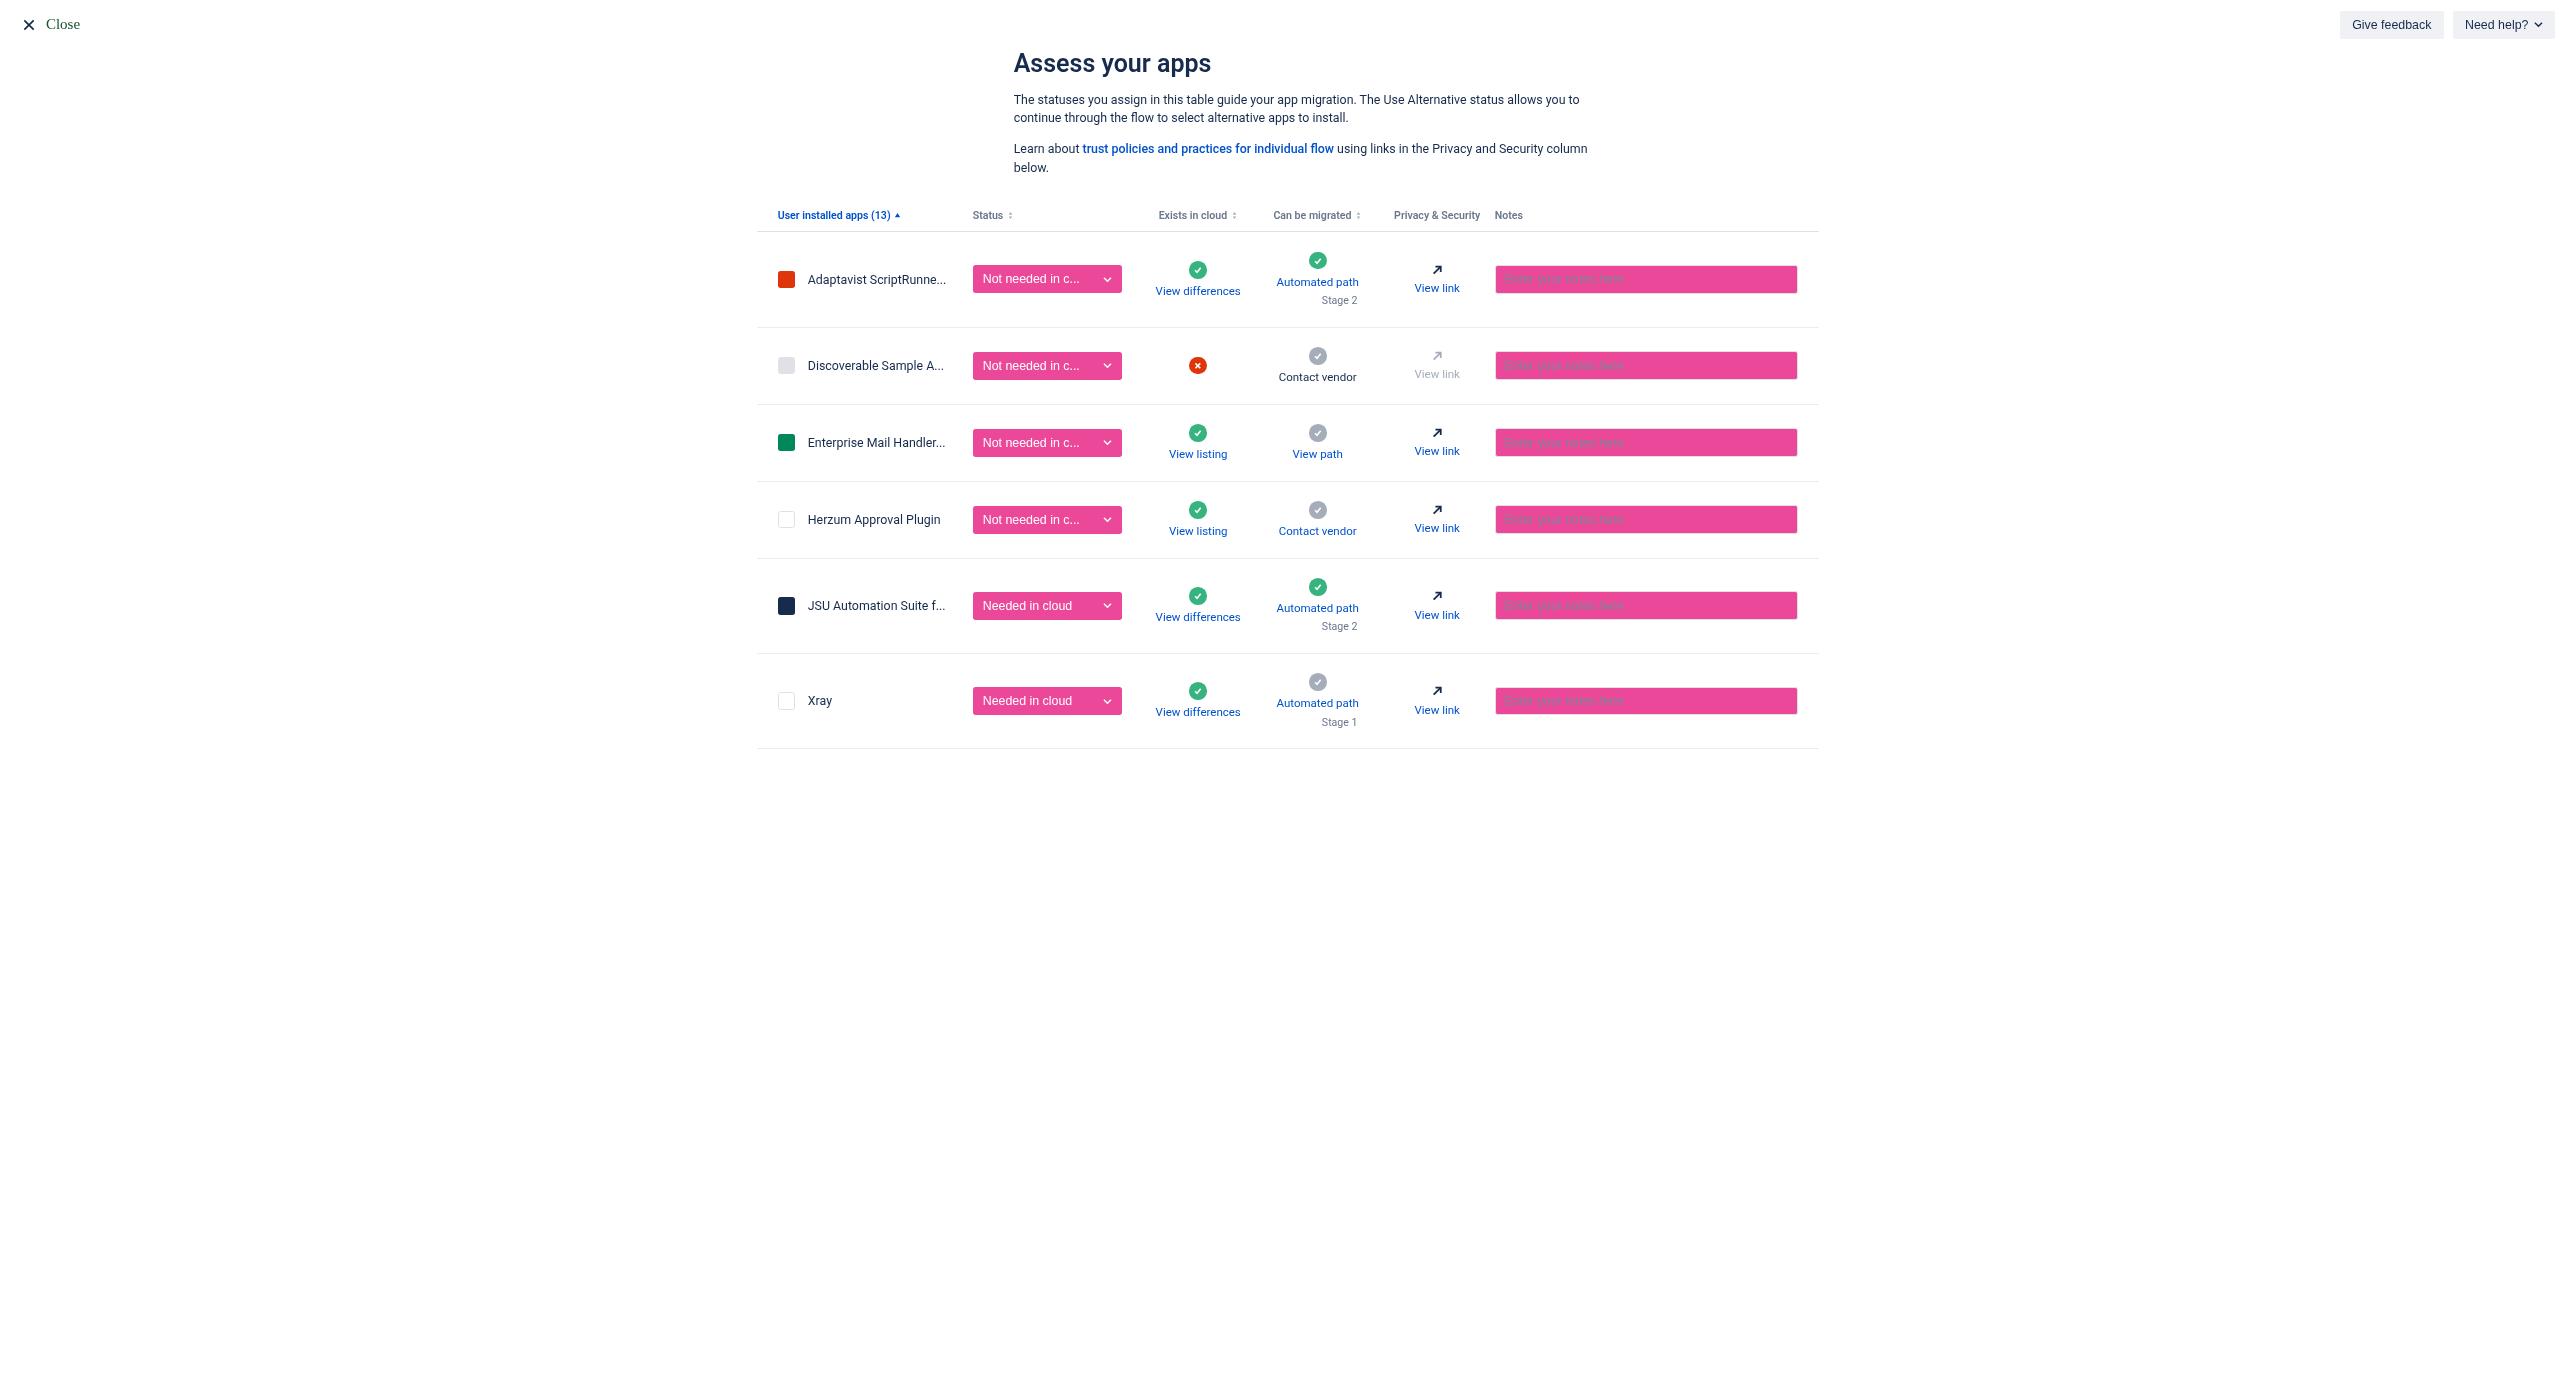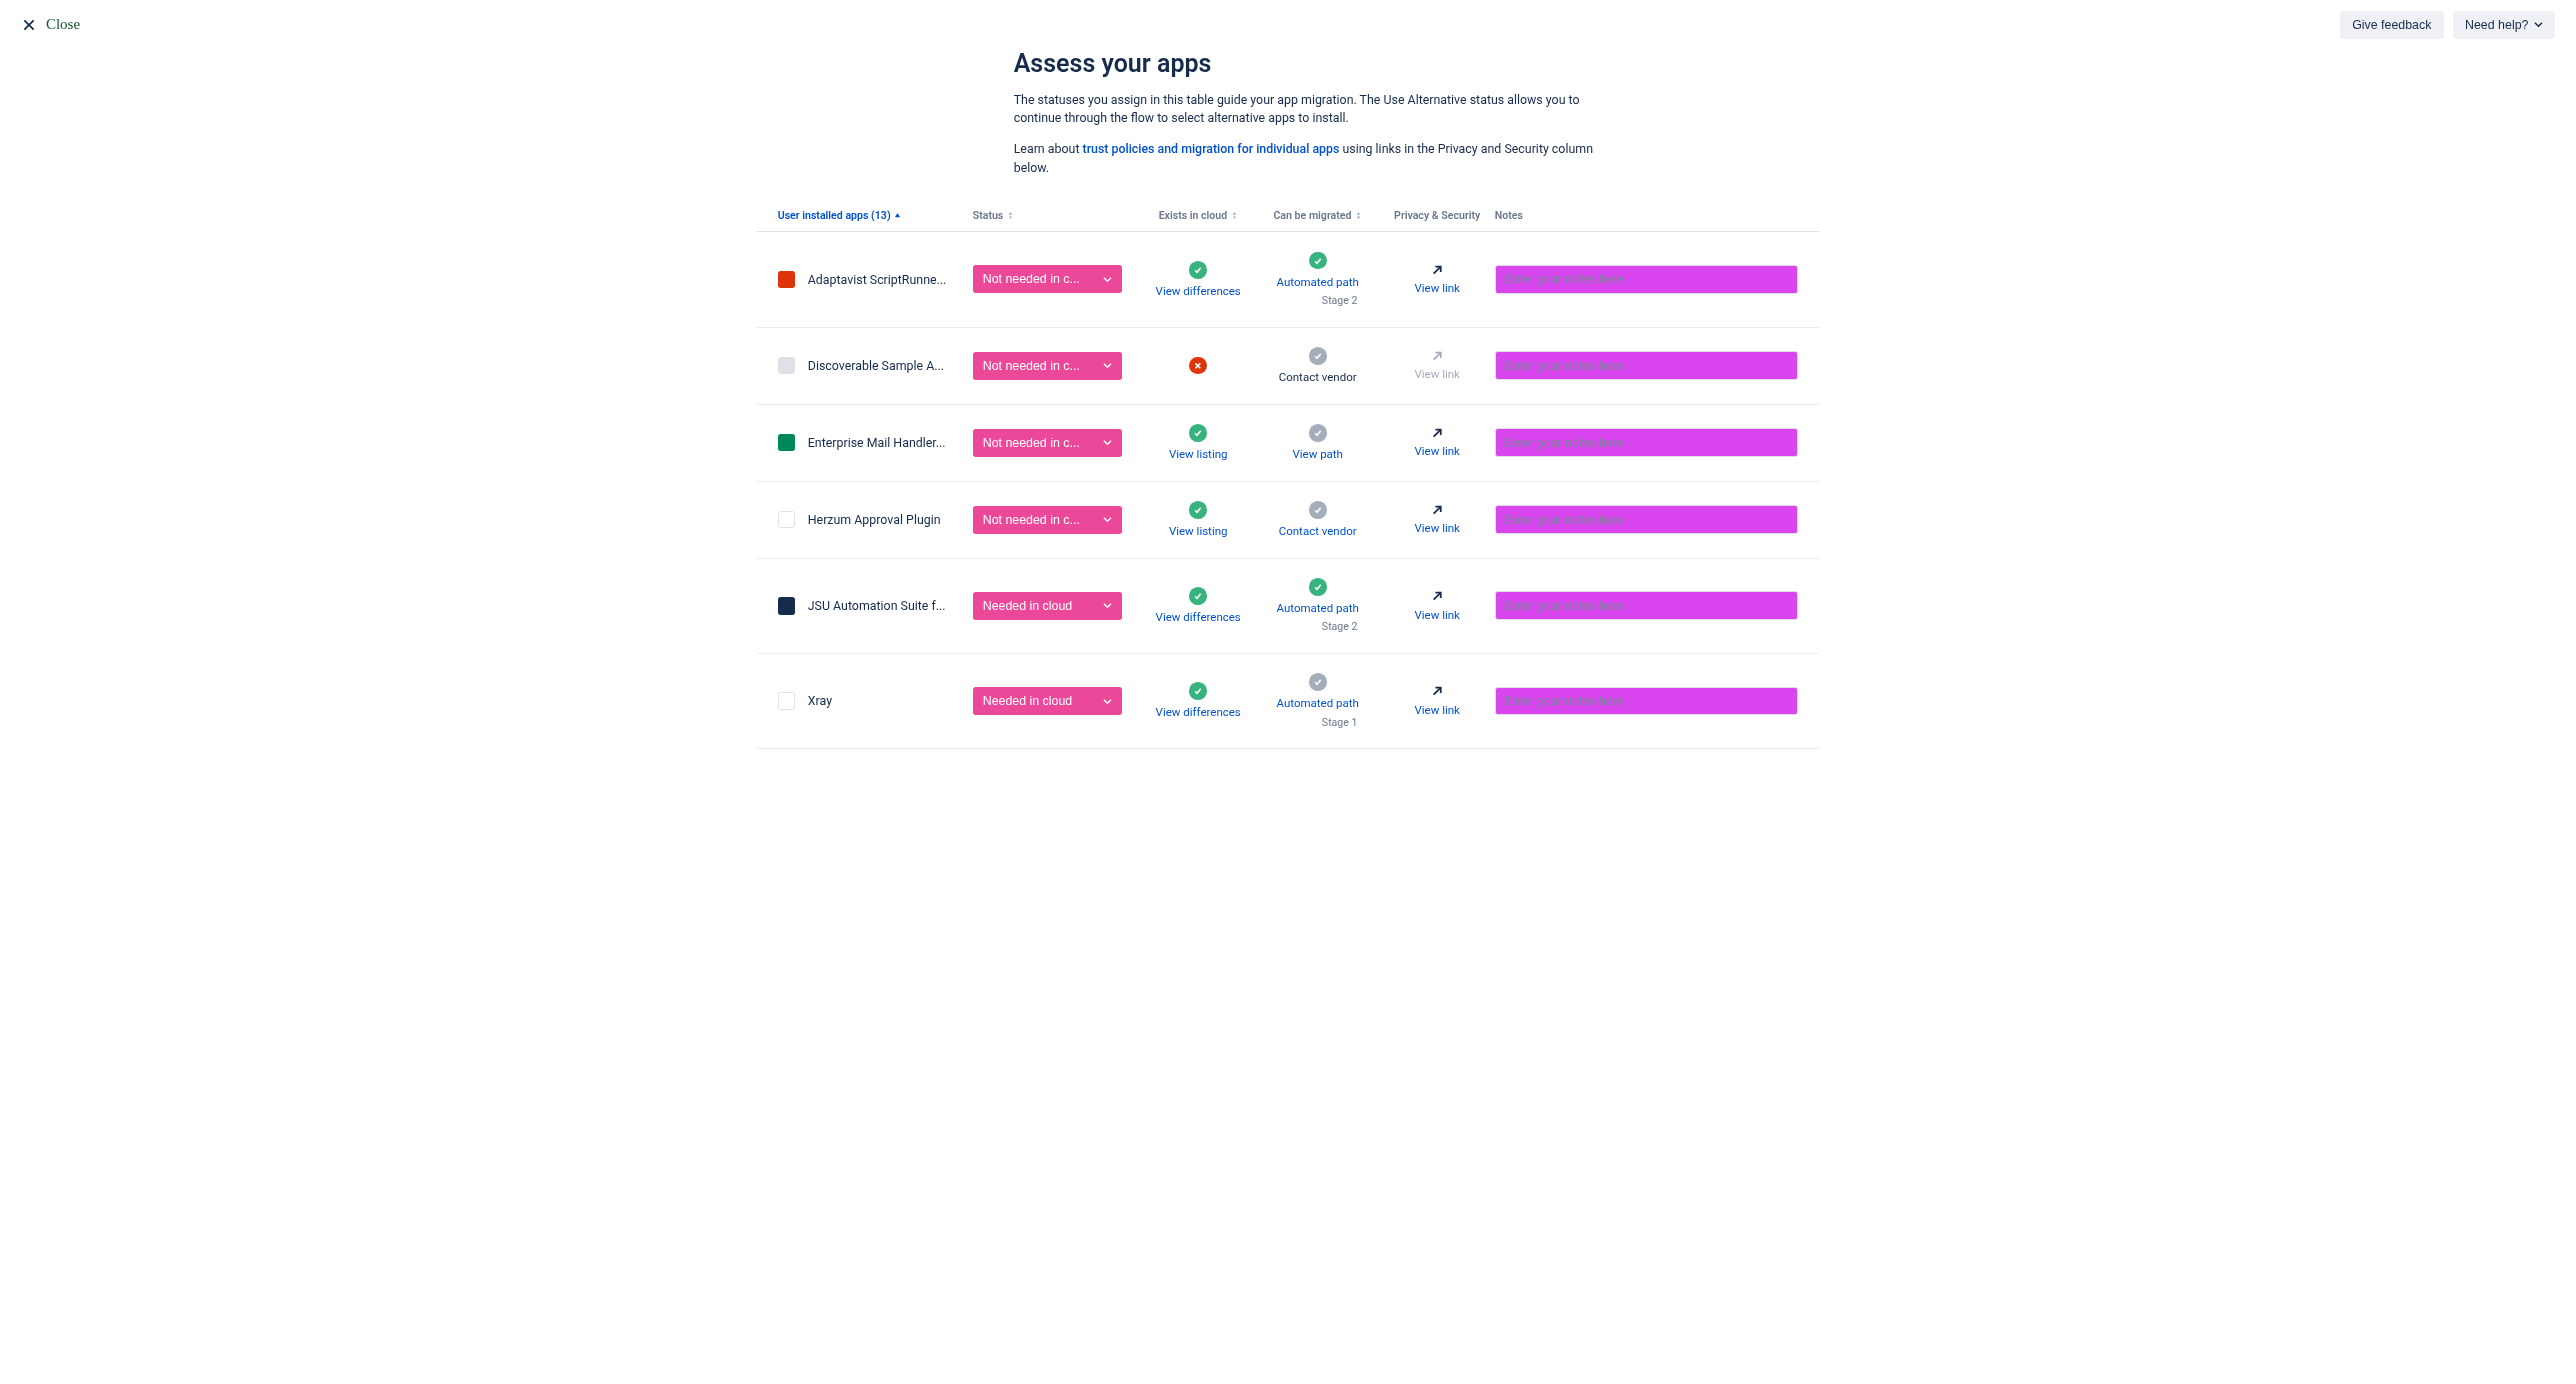--- a/index.html
+++ b/index.html
@@ -117,21 +117,21 @@
 .link { color: #0052CC; font-size: 11.5px; cursor: pointer; }
 .link.disabled { color: #A5ADBA; cursor: default; }
 .sub-text { font-size: 10.6px; color: #6B778C; padding-left: 44px; }
 .plain-text { font-size: 11.5px; color: #172B4D; }
 .arrow-ic { width: 12.4px; height: 12.4px; }
 
 .notes-input {
   width: 100%;
   border: 1.8px solid #DFE1E6;
   border-radius: 2.7px;
-  background: #d946ef;
+  background: #ec4899;
   padding: 6.2px 8.9px;
   font-size: 12.4px;
   color: #172B4D;
 }
 .notes-input::placeholder { color: #7A869A; }
 </style>
 </head>
 <body>
 
 <div class="topbar">
@@ -153,21 +153,21 @@
         </svg>
     </button>
   </div>
 </div>
 
 <div class="content">
   <div class="header-block">
     <h1 class="page-title">Assess your apps</h1>
     <p class="page-desc">The statuses you assign in this table guide your app migration. The Use Alternative status allows you to continue through the flow to select alternative apps to install.</p>
     <p class="learn">
-      <span>Learn about </span><a>trust policies and migration for individual apps</a><span> using links in the Privacy and Security column below.</span>
+      <span>Learn about </span><a>trust policies and practices for individual flow</a><span> using links in the Privacy and Security column below.</span>
     </p>
   </div>
 
   <div class="table-wrap">
     <div class="thead">
       <div class="th sorted">
         <span>User installed apps (13)</span>
         <svg class="sort-ic" viewBox="0 0 8 8" fill="#0052CC">
             <polygon points="4,1 7,6 1,6"></polygon>
           </svg>

